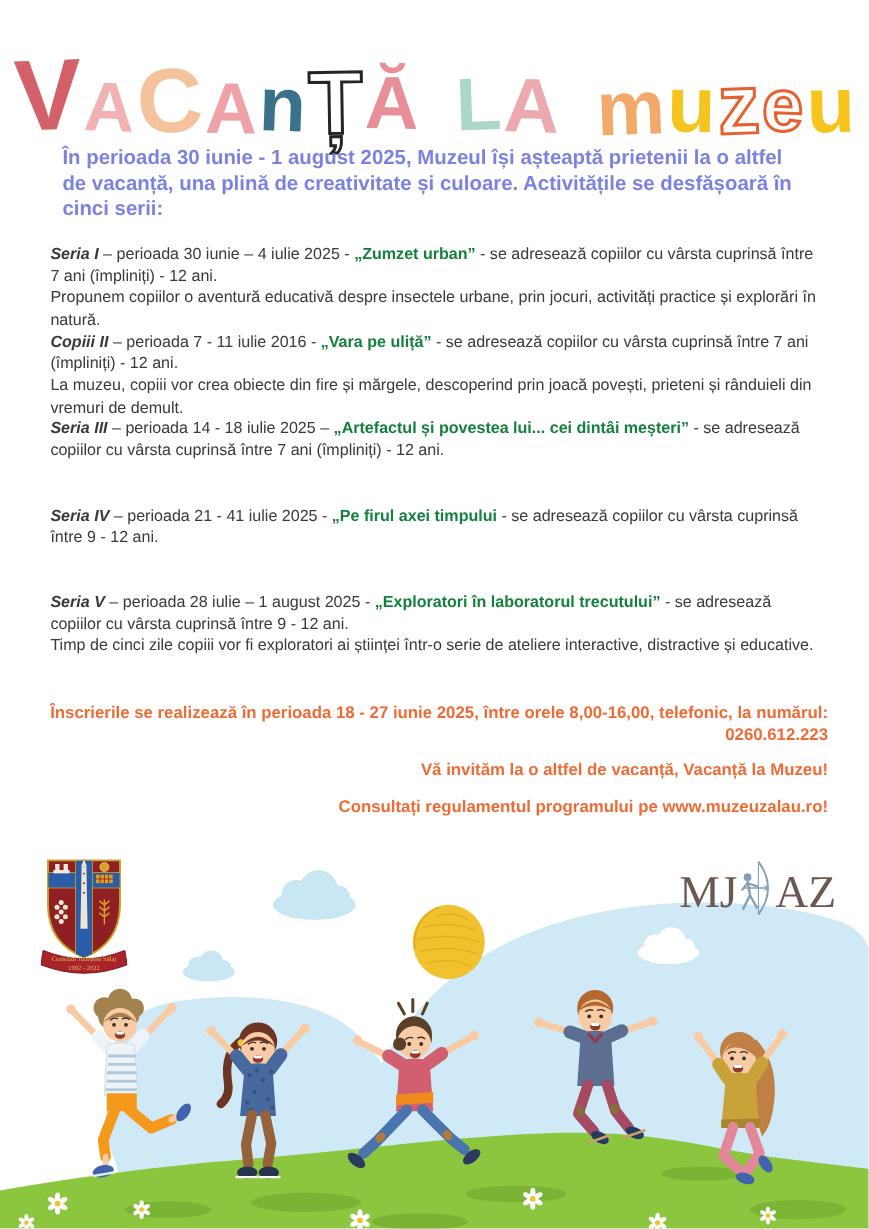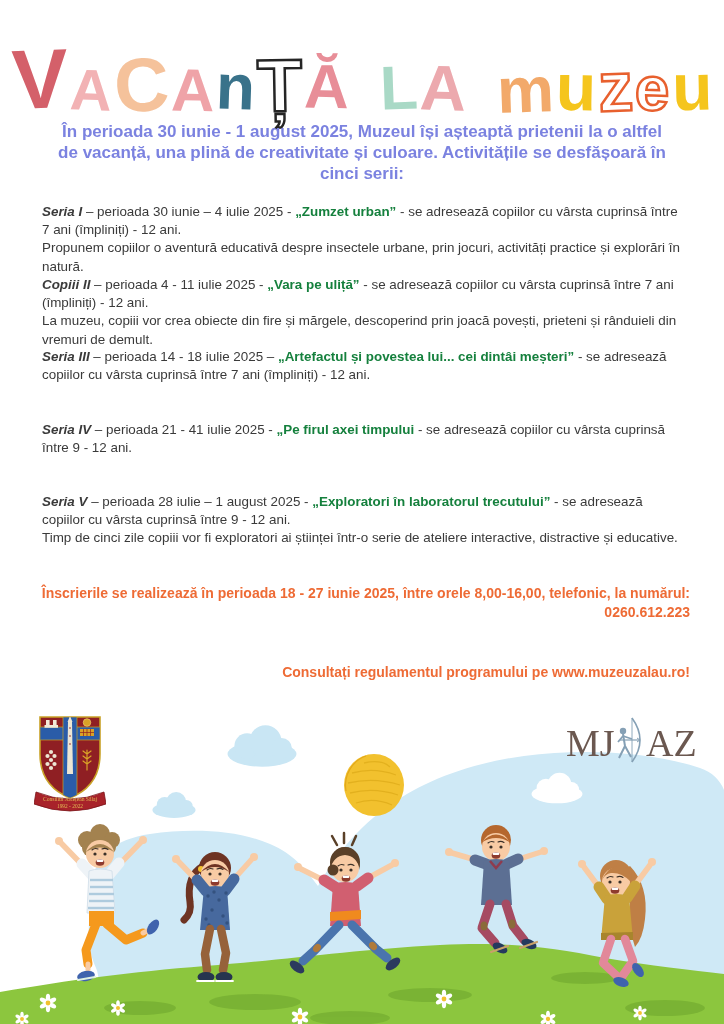--- a/index.html
+++ b/index.html
@@ -4,21 +4,21 @@
 <style>
   html,body{margin:0;padding:0;background:#ffffff;}
   .poster{position:relative;width:724px;height:1024px;background:#fff;overflow:hidden;
           font-family:"Liberation Sans",sans-serif;}
   
   .title{position:absolute;top:20px;left:0;right:0;height:98px;display:flex;
          justify-content:center;align-items:flex-end;}
   .tl{display:inline-block;font-weight:700;line-height:.92;margin:0 1px;}
   .tl.sp{width:27px;}
   
-  .intro{position:absolute;top:121px;left:52px;width:620px;text-align:center;
+  .intro{position:absolute;top:121px;left:52px;width:620px;text-align:left;
          font-weight:700;font-size:17px;line-height:21px;color:#7b82e0;}
   
   .series{position:absolute;left:42px;width:640px;font-size:13.4px;line-height:18.2px;color:#3a3a3a;}
   .s0{top:203px}.s1{top:276px}.s2{top:348px}.s3{top:421px}.s4{top:493px}
   .b{font-weight:700;font-style:italic;}
   .ot{color:#15803d;font-weight:700;}
   .desc{display:block;}
   
   .ftxt{position:absolute;left:34px;width:656px;text-align:right;color:#ee6b35;
         font-weight:700;font-size:14px;line-height:19px;}
@@ -52,35 +52,36 @@
       <span class="tl" style="color: rgb(245, 197, 29); font-size: 66px; transform: rotate(-1deg) translateY(0px);">u</span>
     </div>
 
   <div class="intro">În perioada 30 iunie - 1 august 2025, Muzeul își așteaptă prietenii la o altfel de vacanță, una plină de creativitate și culoare. Activitățile se desfășoară în cinci serii:</div>
 
   <div class="series s0">
     <span class="b">Seria I</span><span> – perioada 30 iunie – 4 iulie 2025 - </span><span class="ot">„Zumzet urban”</span><span> - se adresează copiilor cu vârsta cuprinsă între 7 ani (împliniți) - 12 ani.</span>
     <span class="desc">Propunem copiilor o aventură educativă despre insectele urbane, prin jocuri, activități practice și explorări în natură.</span>
   </div>
   <div class="series s1">
-    <span class="b">Copiii II</span><span> – perioada 4 - 11 iulie 2025 - </span><span class="ot">„Vara pe uliță”</span><span> - se adresează copiilor cu vârsta cuprinsă între 7 ani (împliniți) - 12 ani.</span>
+    <span class="b">Copiii II</span><span> – perioada 7 - 11 iulie 2016 - </span><span class="ot">„Vara pe uliță”</span><span> - se adresează copiilor cu vârsta cuprinsă între 7 ani (împliniți) - 12 ani.</span>
     <span class="desc">La muzeu, copiii vor crea obiecte din fire și mărgele, descoperind prin joacă povești, prieteni și rânduieli din vremuri de demult.</span>
   </div>
   <div class="series s2">
     <span class="b">Seria III</span><span> – perioada 14 - 18 iulie 2025 – </span><span class="ot">„Artefactul și povestea lui... cei dintâi meșteri”</span><span> - se adresează copiilor cu vârsta cuprinsă între 7 ani (împliniți) - 12 ani.</span>
   </div>
   <div class="series s3">
     <span class="b">Seria IV</span><span> – perioada 21 - 41 iulie 2025 - </span><span class="ot">„Pe firul axei timpului</span><span> - se adresează copiilor cu vârsta cuprinsă între 9 - 12 ani.</span>
   </div>
   <div class="series s4">
     <span class="b">Seria V</span><span> – perioada 28 iulie – 1 august 2025 - </span><span class="ot">„Exploratori în laboratorul trecutului”</span><span> - se adresează copiilor cu vârsta cuprinsă între 9 - 12 ani.</span>
     <span class="desc">Timp de cinci zile copiii vor fi exploratori ai științei într-o serie de ateliere interactive, distractive și educative.</span>
   </div>
 
   <div class="ftxt f-reg">Înscrierile se realizează în perioada 18 - 27 iunie 2025, între orele 8,00-16,00, telefonic, la numărul: 0260.612.223</div>
+  <div class="ftxt f-inv">Vă invităm la o altfel de vacanță, Vacanță la Muzeu!</div>
   <div class="ftxt f-cons">Consultați regulamentul programului pe www.muzeuzalau.ro!</div>
 
   <svg class="illu" viewBox="0 0 724 310">
     <defs>
       <g id="cloud">
         <ellipse cx="0" cy="0" rx="30" ry="11"></ellipse>
         <circle cx="-13" cy="-7" r="11"></circle>
         <circle cx="3" cy="-11" r="14"></circle>
         <circle cx="17" cy="-5" r="9"></circle>
       </g>

